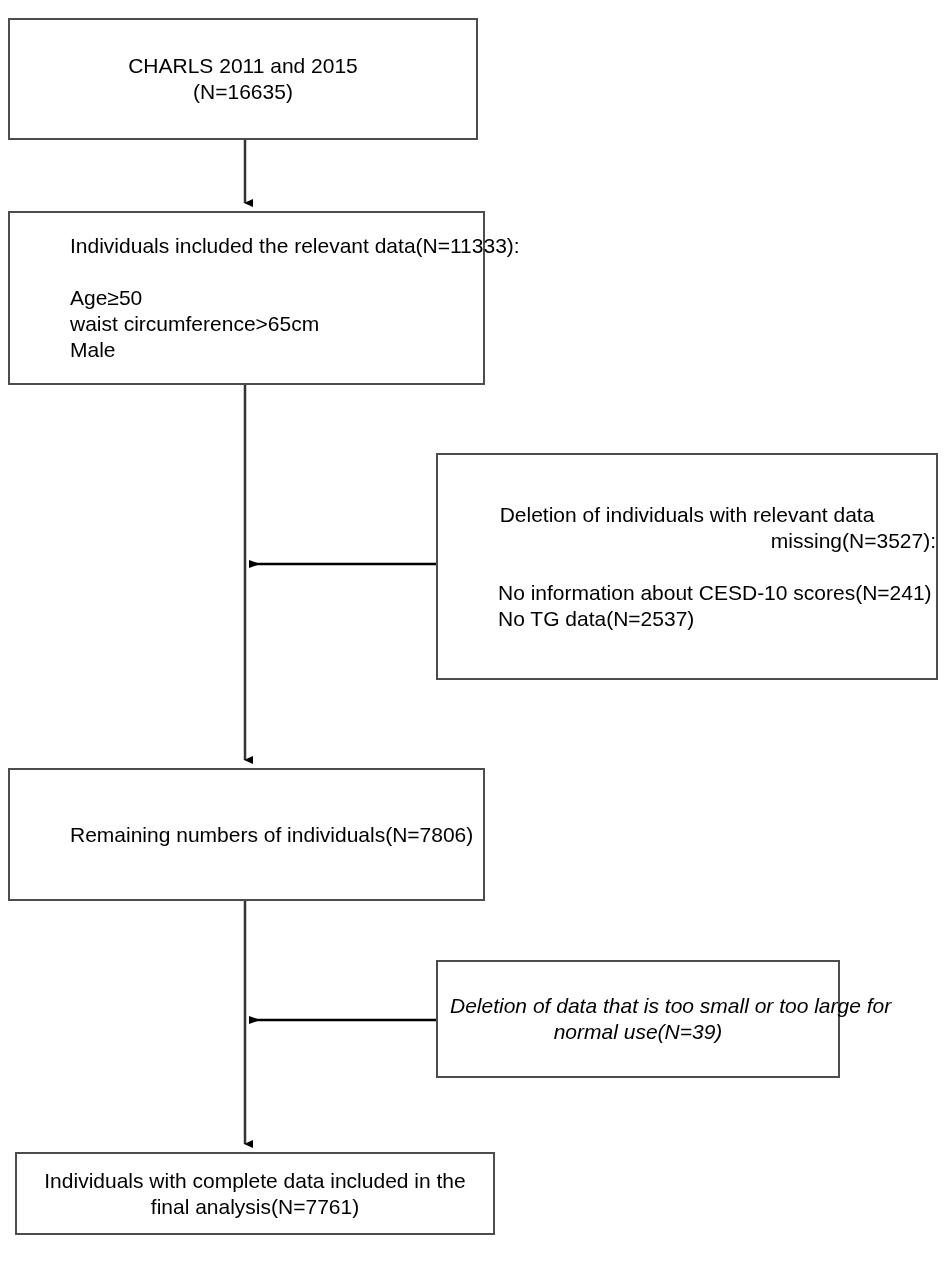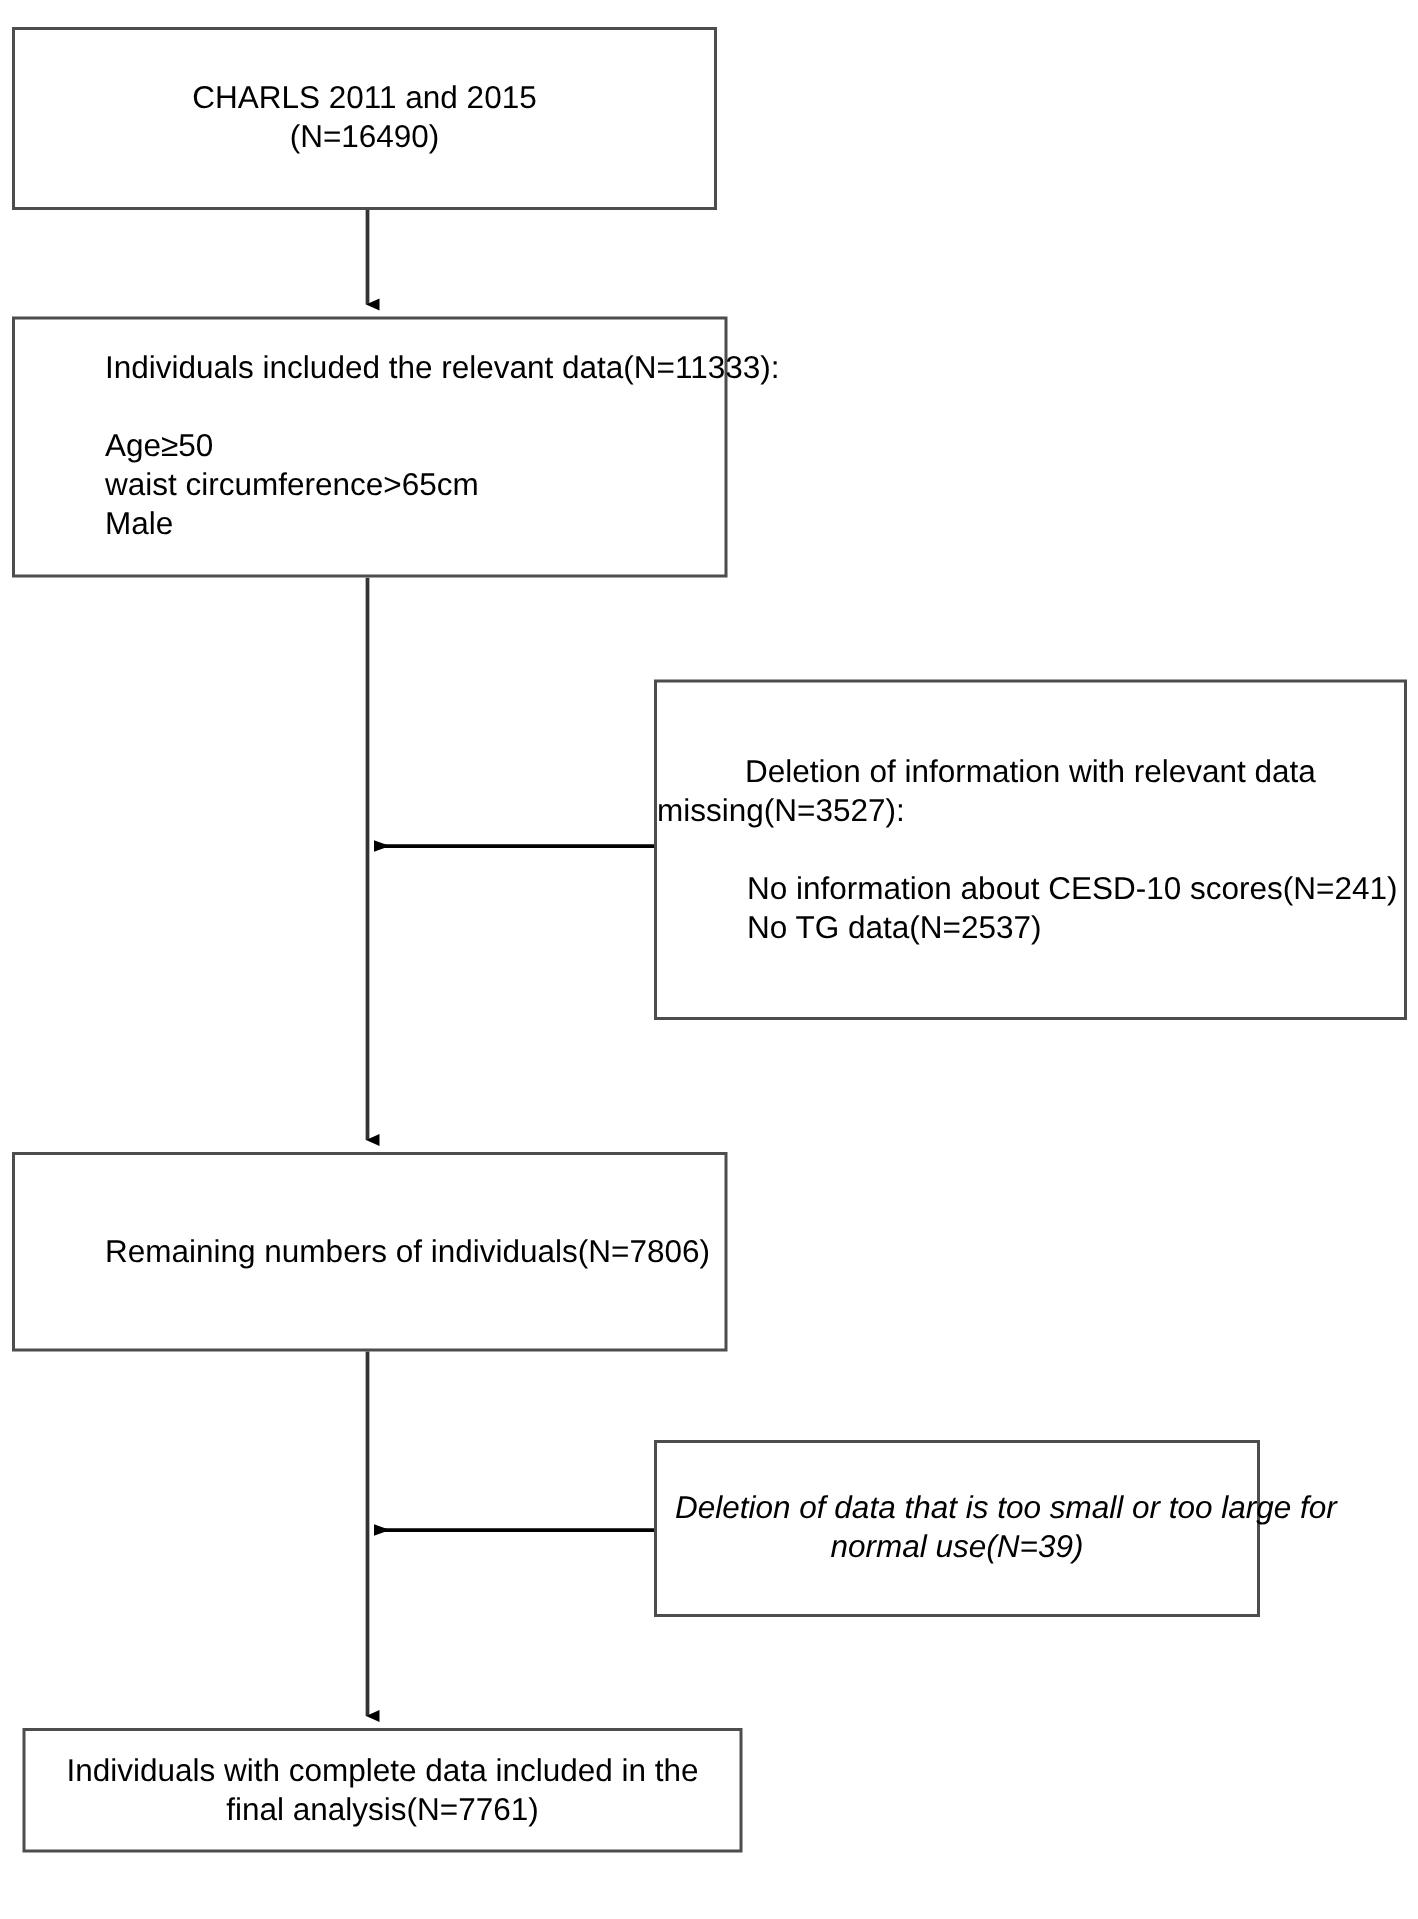--- a/index.html
+++ b/index.html
@@ -79,34 +79,34 @@
 
     <line x1="436" y1="564" x2="250" y2="564" stroke="#000000" stroke-width="2.5" marker-end="url(#arrowLeft)"></line>
 
     <line x1="245" y1="885" x2="245" y2="1144" stroke="#333333" stroke-width="2.5" marker-end="url(#arrowDown)"></line>
 
     <line x1="436" y1="1020" x2="250" y2="1020" stroke="#000000" stroke-width="2.5" marker-end="url(#arrowLeft)"></line>
   </svg>
 
   <div class="node centered" style="left:8px; top:18px; width:470px; height:122px;">
     <div class="line pad-h">CHARLS 2011 and 2015</div>
-    <div class="line pad-h">(N=16490)</div>
+    <div class="line pad-h">(N=16635)</div>
   </div>
 
   <div class="node left" style="left:8px; top:211px; width:477px; height:174px;">
     <div class="line pad-left">Individuals included the relevant data(N=11333):</div>
     <div class="spacer-line"></div>
     <div class="line pad-left">Age≥50</div>
     <div class="line pad-left">waist circumference&gt;65cm</div>
     <div class="line pad-left">Male</div>
   </div>
 
   <div class="node left" style="left:436px; top:453px; width:502px; height:227px;">
-    <div class="line" style="text-align:center;">Deletion of information with relevant data</div>
-    <div class="line" style="text-align:left;">missing(N=3527):</div>
+    <div class="line" style="text-align:center;">Deletion of individuals with relevant data</div>
+    <div class="line" style="text-align:right;">missing(N=3527):</div>
     <div class="spacer-line"></div>
     <div class="line pad-left">No information about CESD-10 scores(N=241)</div>
     <div class="line pad-left">No TG data(N=2537)</div>
   </div>
 
   <div class="node left" style="left:8px; top:768px; width:477px; height:133px;">
     <div class="line pad-left">Remaining numbers of individuals(N=7806)</div>
   </div>
 
   <div class="node centered" style="left:436px; top:960px; width:404px; height:118px;font-style:italic;">

